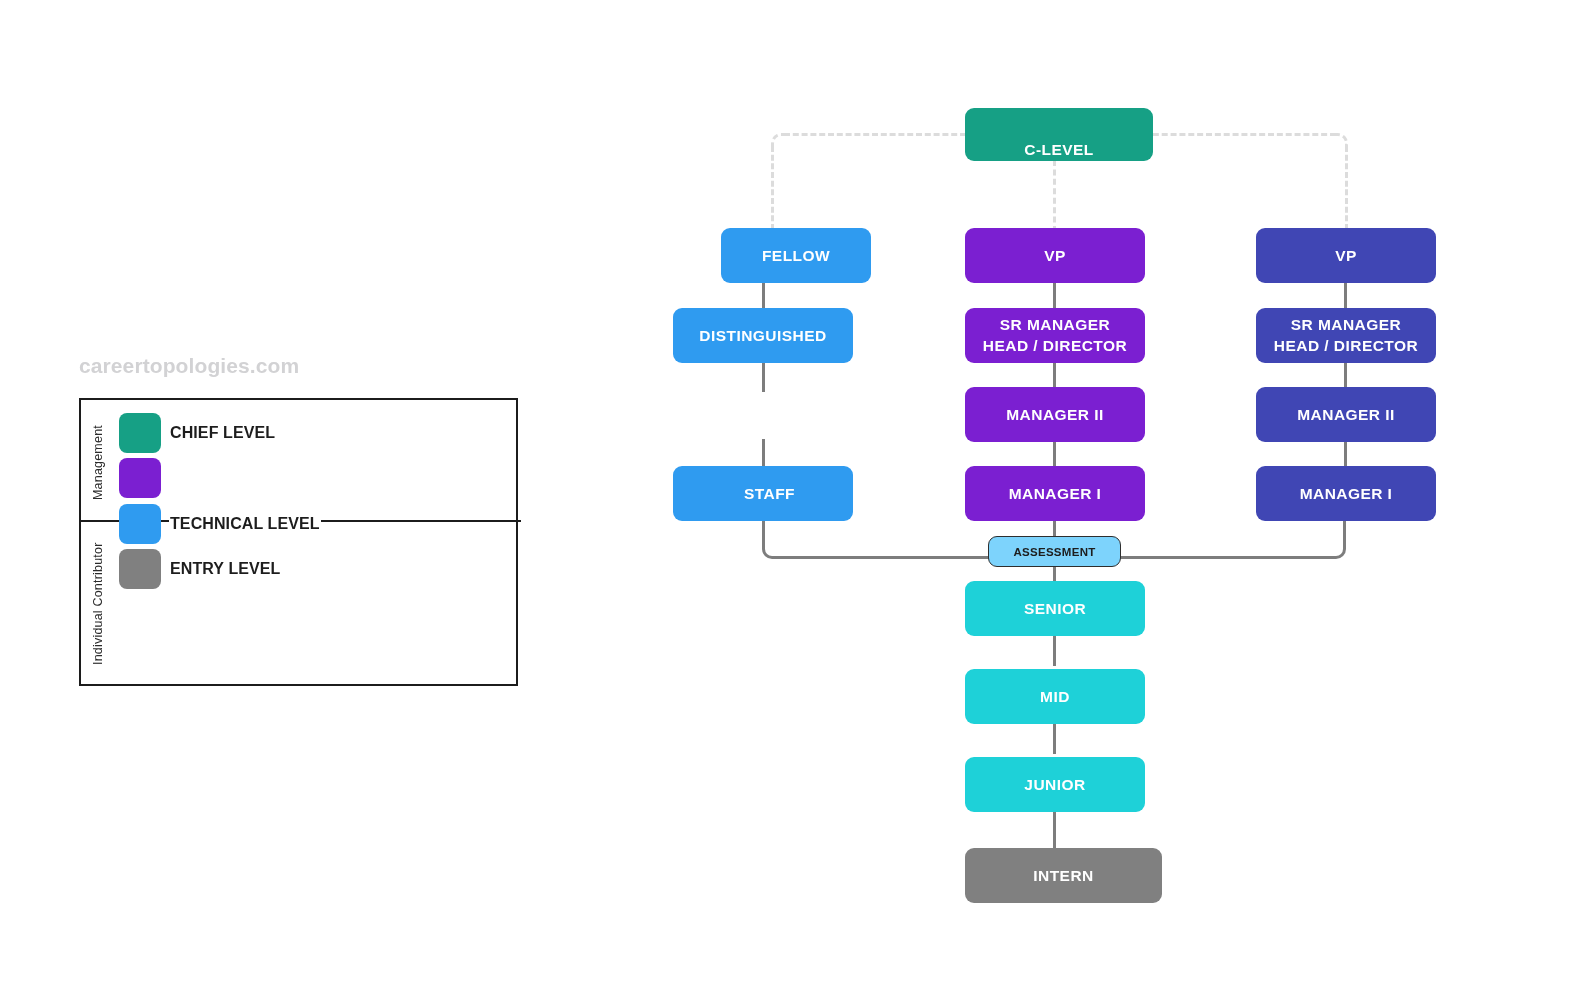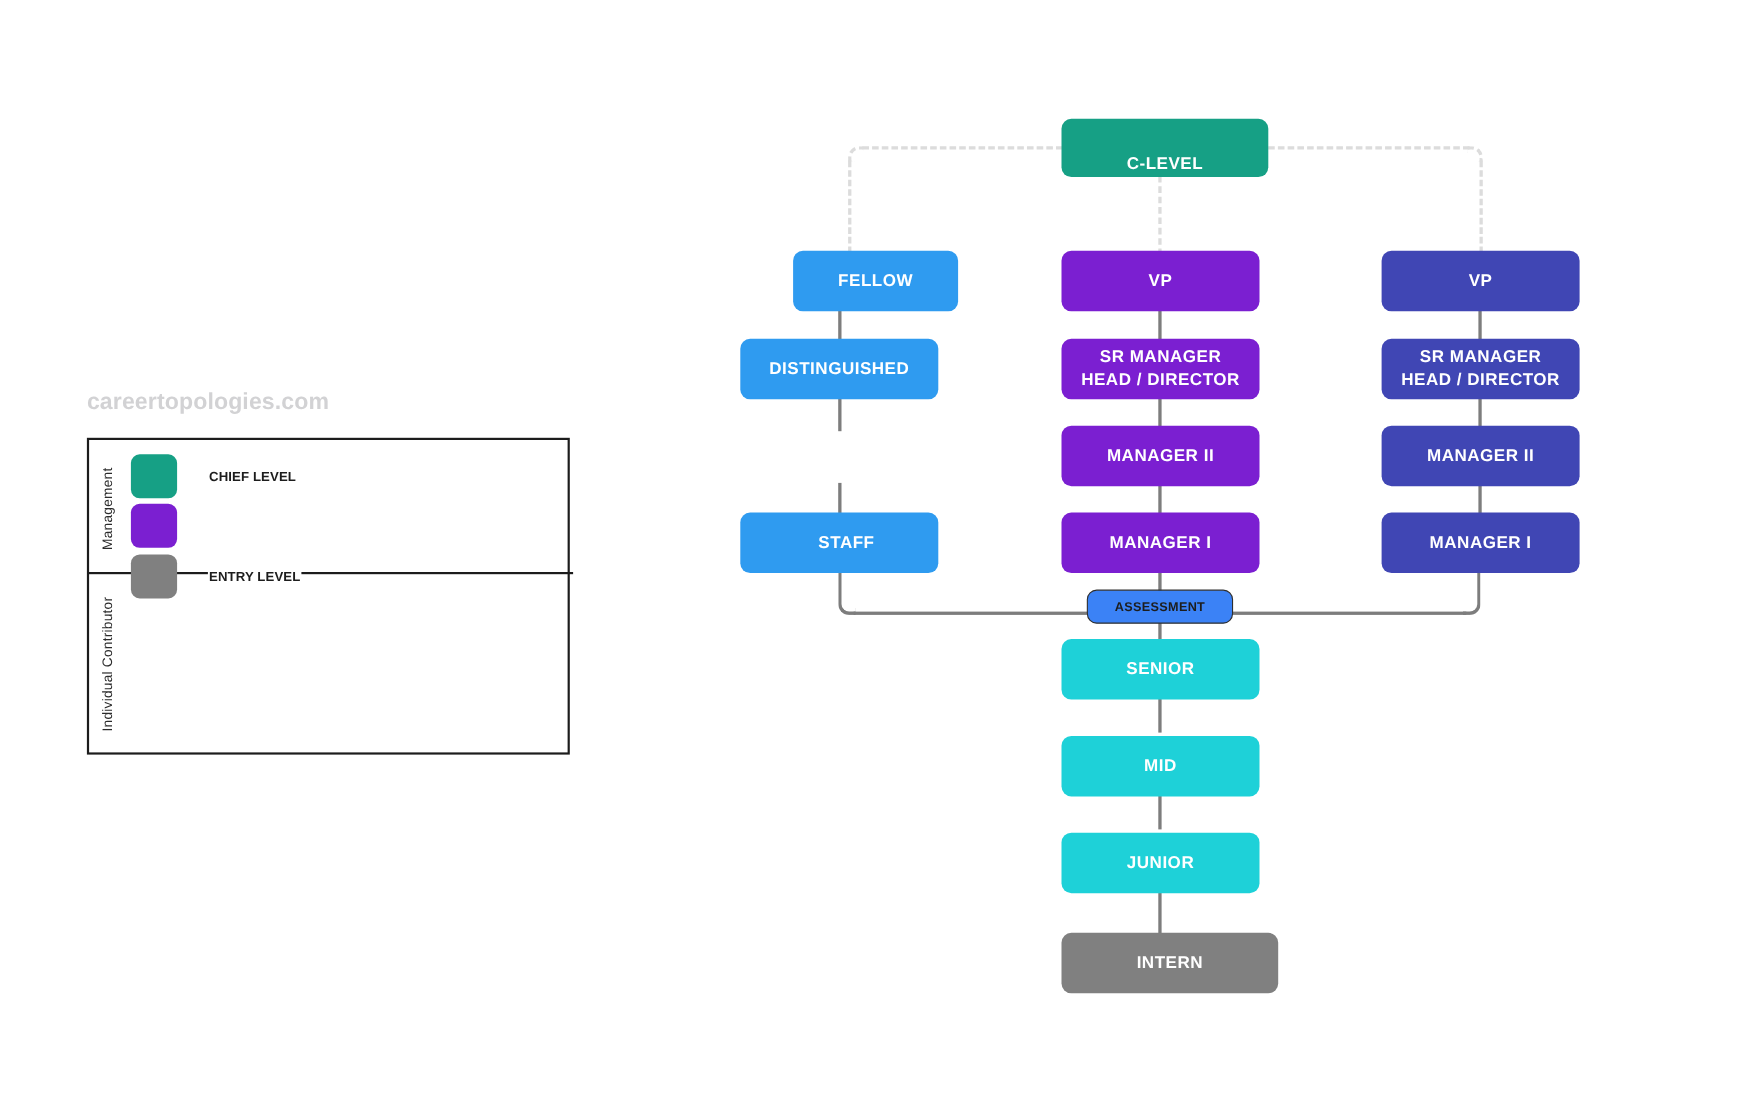--- a/index.html
+++ b/index.html
@@ -84,22 +84,22 @@
     height: 45.5px;
     position: relative;
   }
   .legend-swatch {
     width: 42px;
     height: 40px;
     border-radius: 8px;
     flex: 0 0 auto;
   }
   .legend-text {
-    margin-left: 28px;
-    font-size: 12px;
+    margin-left: 8px;
+    font-size: 16px;
     font-weight: 700;
     color: #1d1d1d;
     letter-spacing: 0.1px;
     white-space: nowrap;
     position: relative;
     z-index: 3;
     background: #ffffff;
     padding: 0 1px;
   }
 
@@ -117,21 +117,21 @@
     letter-spacing: 0.45px;
     line-height: 1.25;
     z-index: 5;
     box-sizing: border-box;
     padding: 2px 6px;
   }
   .node.two-line { line-height: 1.32; }
 
   .assessment {
     position: absolute;
-    background: #3b82f6;
+    background: #7dd3fc;
     border: 1.6px solid #2e2e2e;
     border-radius: 9px;
     display: flex;
     align-items: center;
     justify-content: center;
     font-size: 11.5px;
     font-weight: 700;
     color: #1d1d1d;
     letter-spacing: 0.3px;
     z-index: 7;
@@ -196,20 +196,24 @@
 
     <div class="legend-rows">
       <div class="legend-row">
         <span class="legend-swatch" style="background: rgb(22, 160, 133);"></span>
         <span class="legend-text">CHIEF LEVEL</span>
       </div>
       <div class="legend-row">
         <span class="legend-swatch" style="background: rgb(123, 31, 209);"></span>
       </div>
       <div class="legend-row">
+        <span class="legend-swatch" style="background: rgb(47, 155, 240);"></span>
+        <span class="legend-text">TECHNICAL LEVEL</span>
+      </div>
+      <div class="legend-row">
         <span class="legend-swatch" style="background: rgb(128, 128, 128);"></span>
         <span class="legend-text">ENTRY LEVEL</span>
       </div>
     </div>
   </div>
 
   <div class="dash-corner tl" style="left:771px; top:133px; width:14px; height:14px;"></div>
   <div class="dash-v" style="left:771px; top:146px; height:84px;"></div>
   <div class="dash-h" style="left:784px; top:133px; width:182px;"></div>
 

